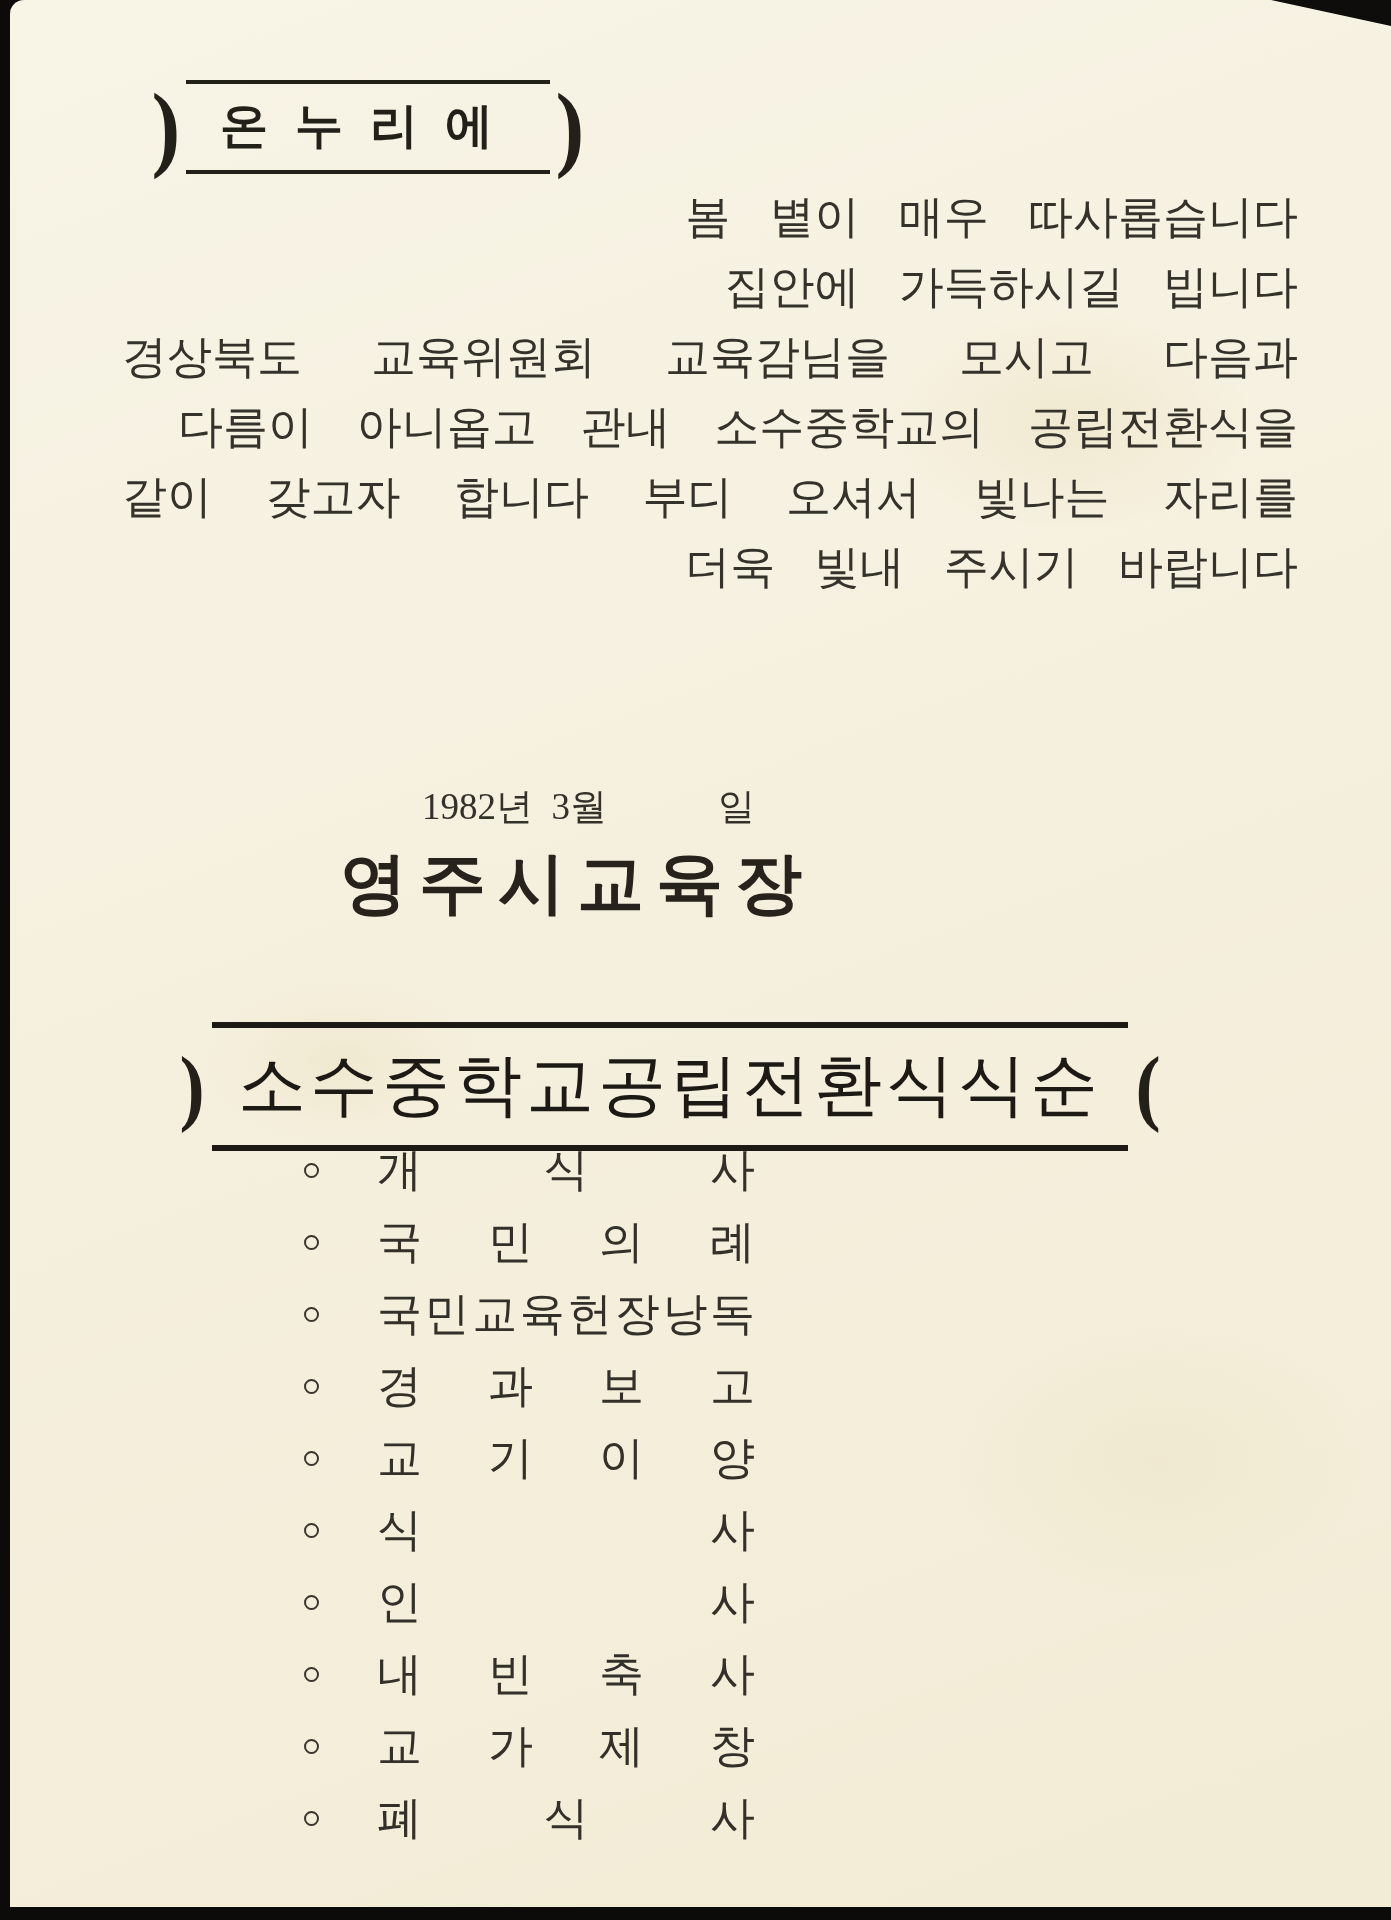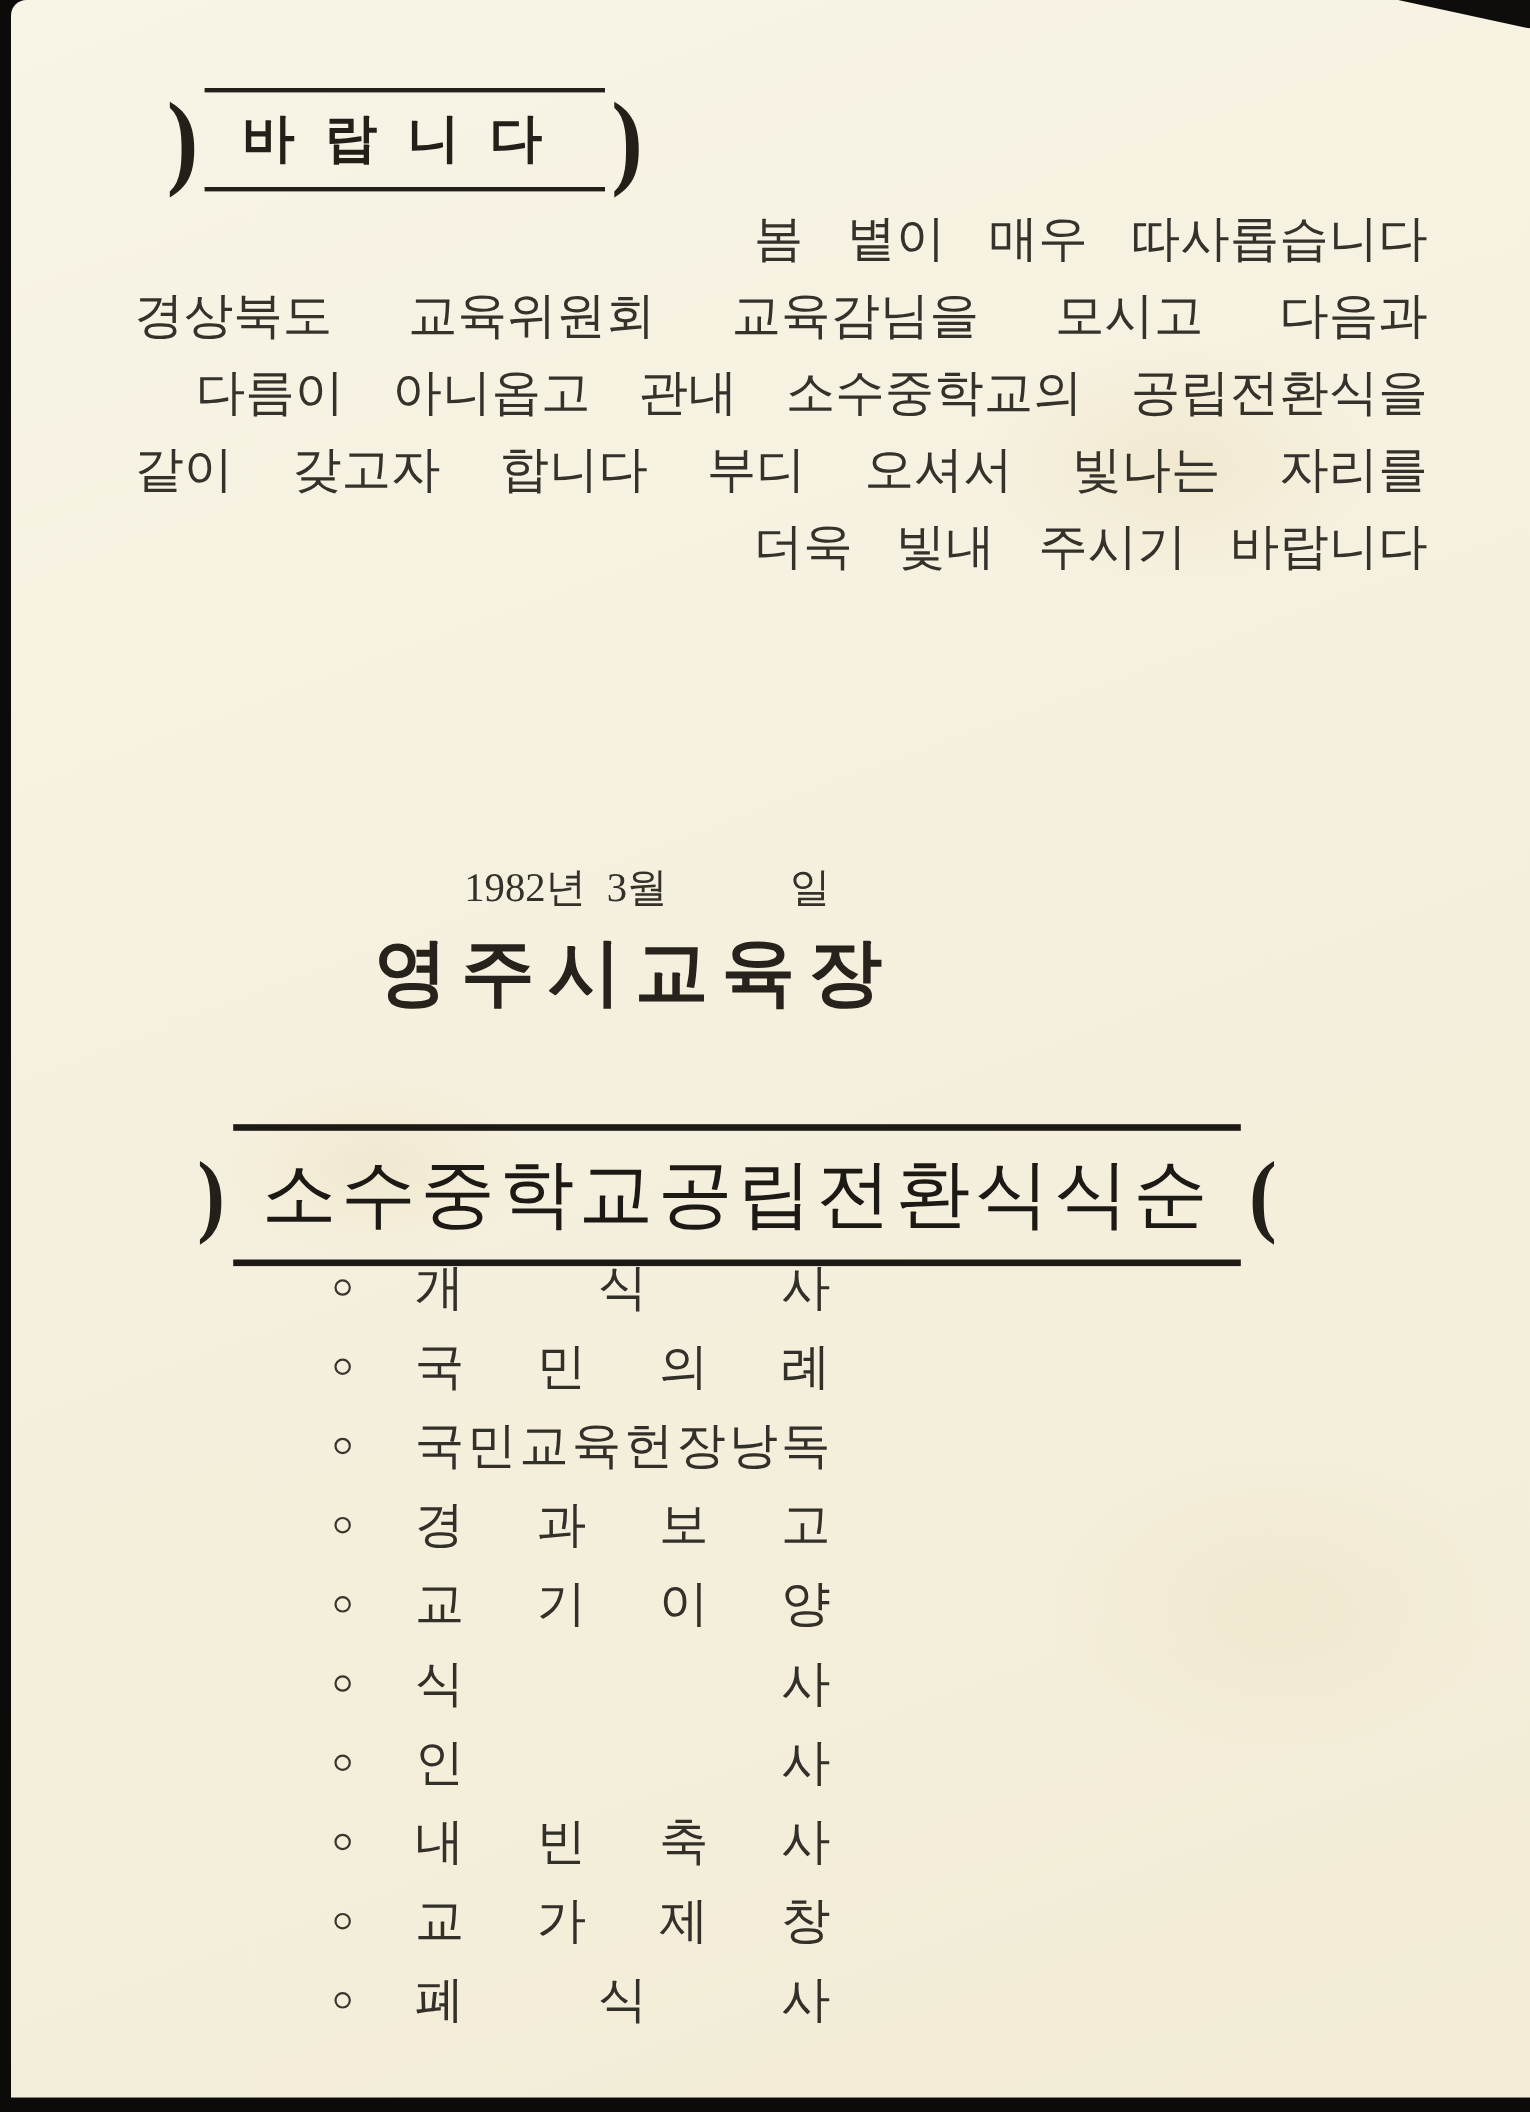--- a/index.html
+++ b/index.html
@@ -138,26 +138,27 @@
   }
   .program .chars span { display: inline-block; }
 </style>
 </head>
 <body>
 
 <div class="paper">
 
   <div class="banner hdr1">
     <span class="bracket">)</span>
-    <span class="mid">바랍니다</span>
+    <span class="mid">온누리에</span>
     <span class="bracket">)</span>
   </div>
 
   <div class="notice">
     <div class="line loose indent">봄 볕이 매우 따사롭습니다</div>
+    <div class="line loose">집안에 가득하시길 빕니다</div>
     <div class="line just">경상북도 교육위원회 교육감님을 모시고 다음과</div>
     <div class="line just indent">다름이 아니옵고 관내 소수중학교의 공립전환식을</div>
     <div class="line just">같이 갖고자 합니다 부디 오셔서 빛나는 자리를</div>
     <div class="line loose">더욱 빛내 주시기 바랍니다</div>
   </div>
 
 
   <div class="dateline">1982년  3월            일</div>
 
   <div class="signature">

